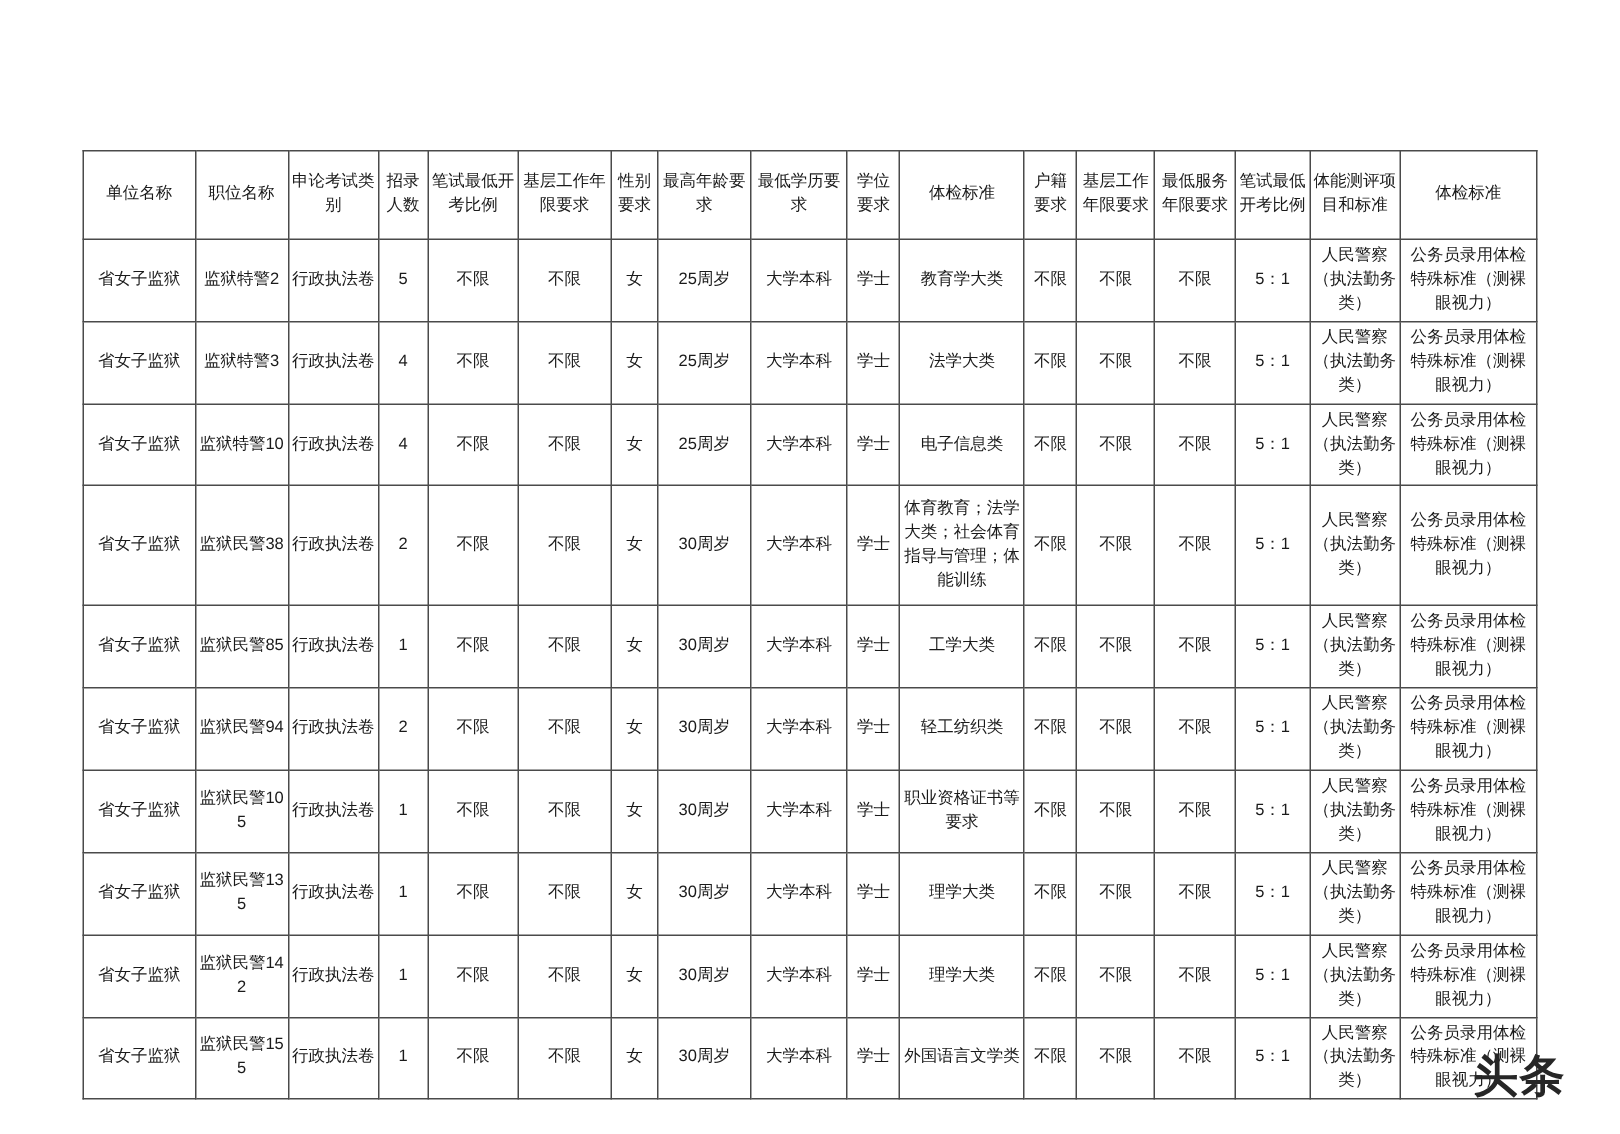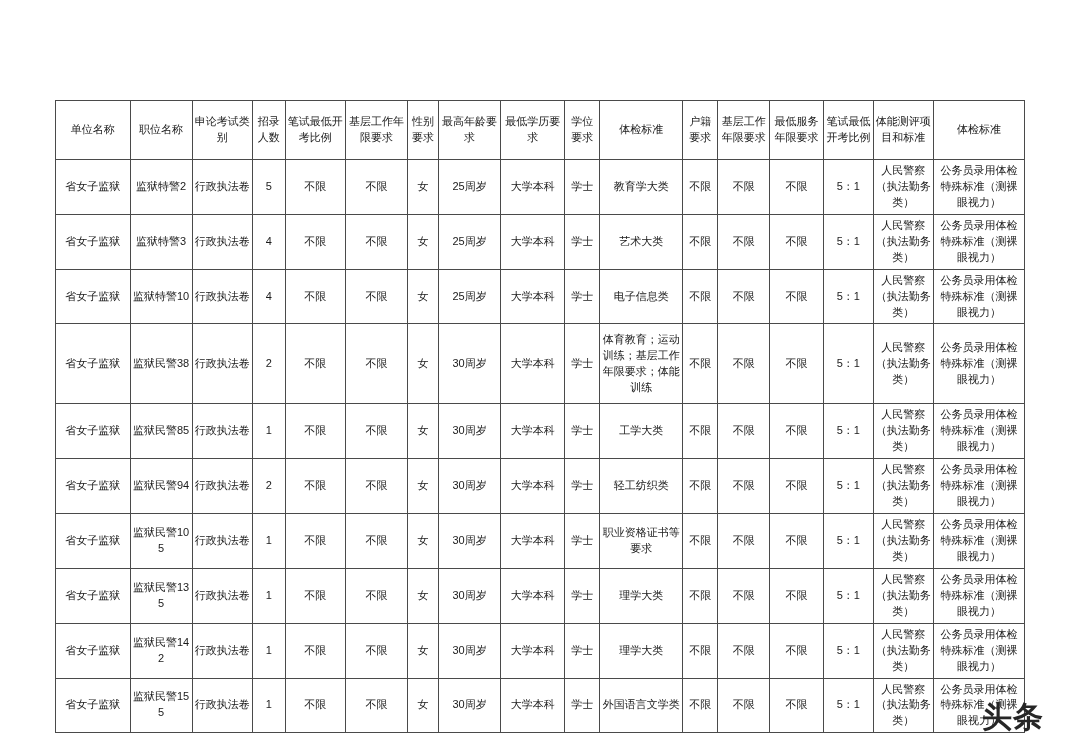--- a/index.html
+++ b/index.html
@@ -159,21 +159,21 @@
           <td>省女子监狱</td>
           <td>监狱特警3</td>
           <td>行政执法卷</td>
           <td>4</td>
           <td>不限</td>
           <td>不限</td>
           <td>女</td>
           <td>25周岁</td>
           <td>大学本科</td>
           <td>学士</td>
-          <td>艺术大类</td>
+          <td>法学大类</td>
           <td>不限</td>
           <td>不限</td>
           <td>不限</td>
           <td>5：1</td>
           <td>人民警察（执法勤务类）</td>
           <td>公务员录用体检特殊标准（测裸眼视力）</td>
         </tr>
         <tr>
           <td>省女子监狱</td>
           <td>监狱特警10</td>
@@ -197,21 +197,21 @@
           <td>省女子监狱</td>
           <td>监狱民警38</td>
           <td>行政执法卷</td>
           <td>2</td>
           <td>不限</td>
           <td>不限</td>
           <td>女</td>
           <td>30周岁</td>
           <td>大学本科</td>
           <td>学士</td>
-          <td>体育教育；运动训练；基层工作年限要求；体能训练</td>
+          <td>体育教育；法学大类；社会体育指导与管理；体能训练</td>
           <td>不限</td>
           <td>不限</td>
           <td>不限</td>
           <td>5：1</td>
           <td>人民警察（执法勤务类）</td>
           <td>公务员录用体检特殊标准（测裸眼视力）</td>
         </tr>
         <tr>
           <td>省女子监狱</td>
           <td>监狱民警85</td>

